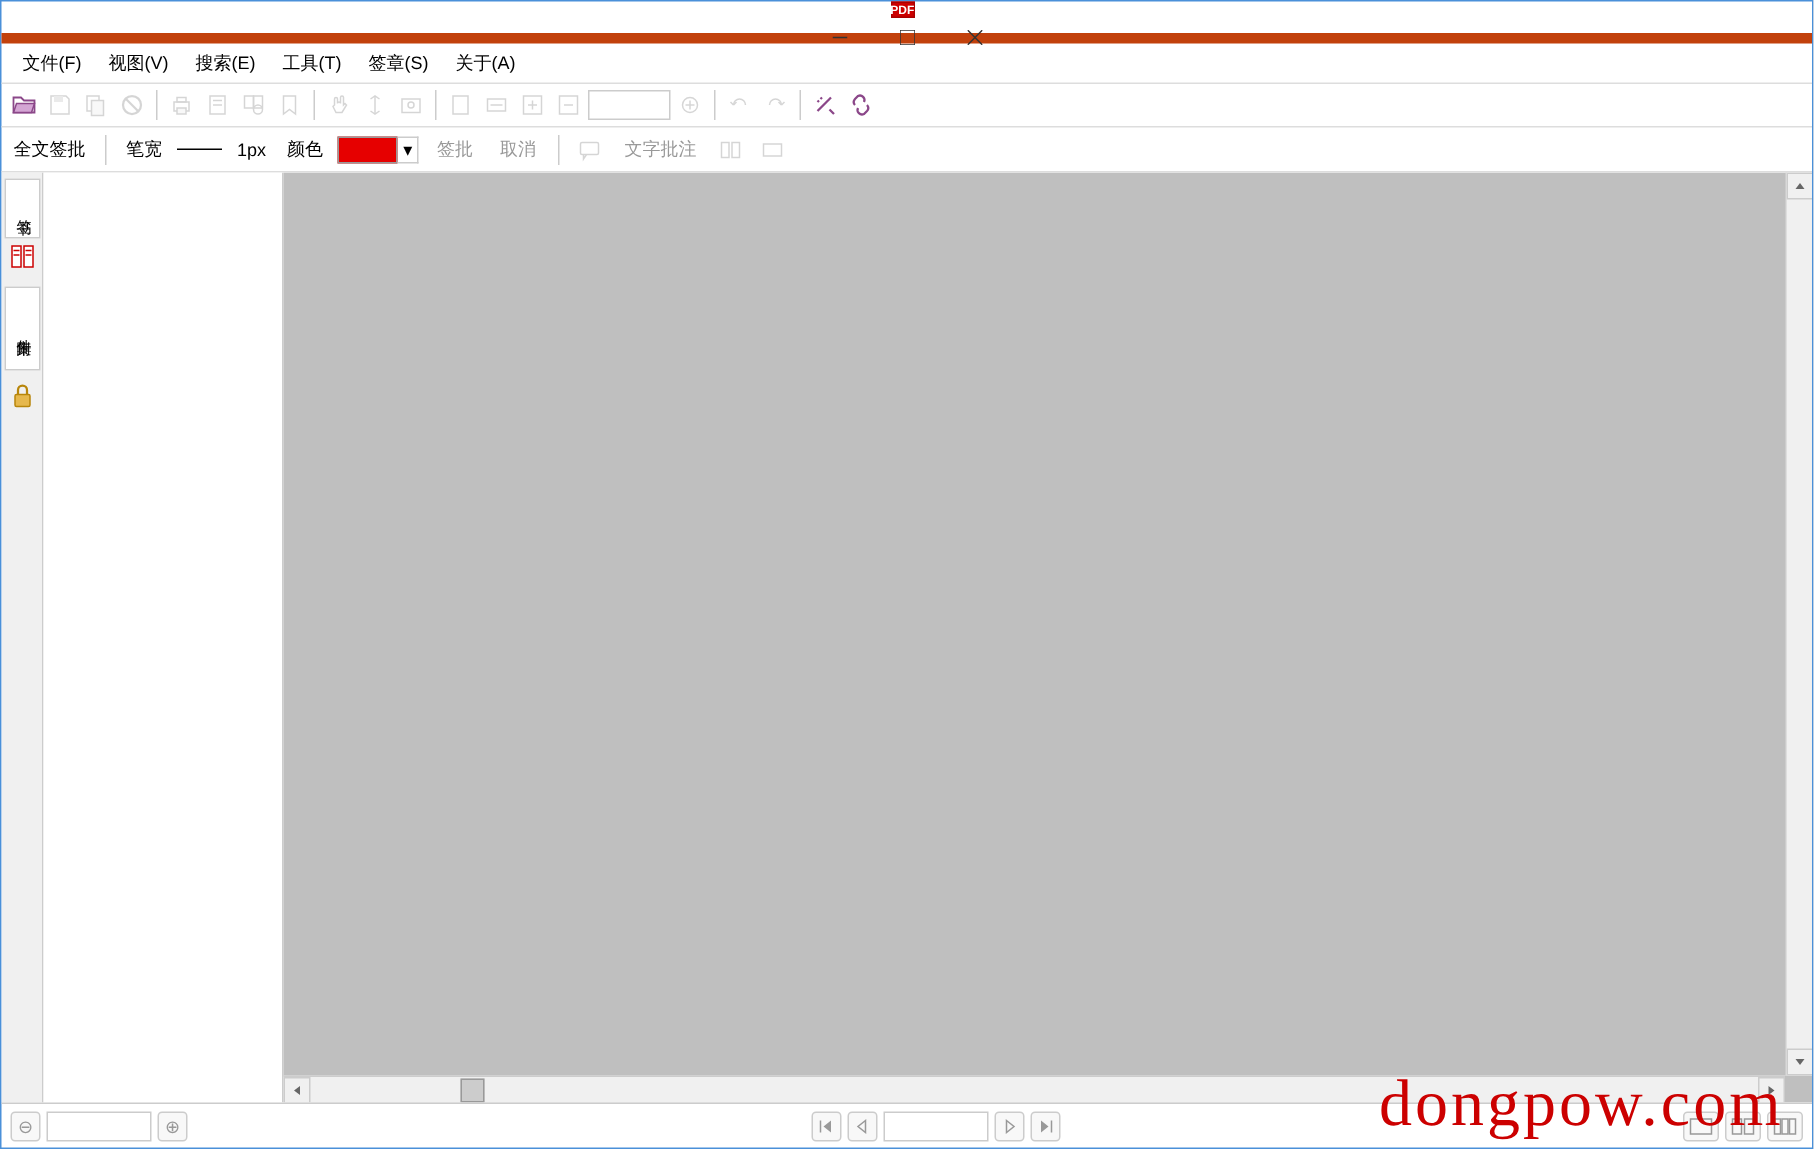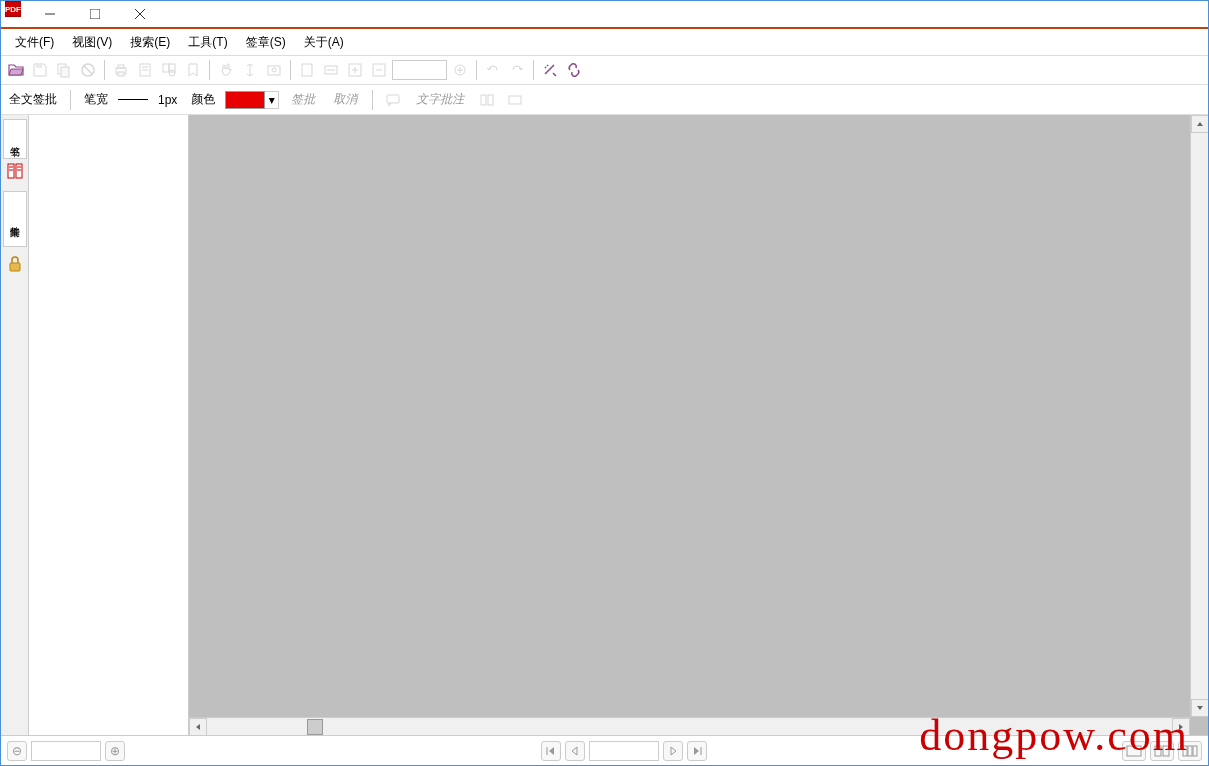--- a/index.html
+++ b/index.html
@@ -1,37 +1,37 @@
 <!DOCTYPE html>
 <html><head>
 <meta charset="utf-8">
 <style>
 * { margin: 0; padding: 0; box-sizing: border-box; }
 body { font-family: "Microsoft YaHei", sans-serif; font-size: 12px; background: #fff; overflow: hidden; width: 1209px; height: 766px; position: relative; }
 .window { border: 1px solid #4a90d9; width: 1209px; height: 766px; display: flex; flex-direction: column; background: #fff; }
-.titlebar { height: 28px; display: flex; align-items: flex-start; padding: 0 4px; border-bottom: 2px solid #c2410c; }
+.titlebar { height: 28px; display: flex; align-items: center; padding: 0 4px; border-bottom: 7px solid #c2410c; flex-direction: column; }
 .titlebar .app-icon { width: 16px; height: 16px; background: #c00; border: 1px solid #a00; margin-right: 6px; display: inline-flex; align-items: center; justify-content: center; color: #fff; font-size: 8px; font-weight: bold; }
 .titlebar .title { color: #c00; font-size: 12px; flex: 1; }
 .win-controls { display: flex; gap: 0; }
 .win-btn { width: 45px; height: 26px; display: flex; align-items: center; justify-content: center; cursor: pointer; }
 .win-btn svg { width: 10px; height: 10px; stroke: #333; stroke-width: 1; fill: none; }
 .menubar { height: 26px; display: flex; align-items: center; padding: 0 6px; gap: 2px; }
 .menu-item { padding: 3px 8px; cursor: pointer; }
 .toolbar1 { height: 30px; display: flex; align-items: center; padding: 0 4px; gap: 2px; border-top: 1px solid #ddd; border-bottom: 1px solid #ddd; }
 .tb-btn { width: 22px; height: 22px; display: flex; align-items: center; justify-content: center; cursor: pointer; color: #888; }
 .tb-btn.active { color: #8b4789; }
 .tb-btn.disabled { opacity: 0.4; cursor: default; }
 .tb-sep { width: 1px; height: 20px; background: #ccc; margin: 0 3px; }
 .tb-input { width: 55px; height: 20px; border: 1px solid #ccc; background: #fff; }
 .toolbar2 { height: 30px; display: flex; align-items: center; padding: 0 4px; gap: 6px; border-bottom: 1px solid #ddd; }
 .tb-label { padding: 2px 4px; }
 .pen-line { width: 30px; height: 1px; background: #000; display: inline-block; }
 .color-swatch { width: 40px; height: 18px; background: #e60000; border: 1px solid #999; display: inline-block; }
 .dropdown-arrow { width: 14px; height: 18px; display: inline-flex; align-items: center; justify-content: center; border: 1px solid #ccc; border-left: none; cursor: pointer; }
-.tb-text-btn { padding: 3px 6px; color: #999; cursor: pointer; font-style: italic; }
+.tb-text-btn { padding: 3px 6px; color: #999; cursor: pointer; }
 .main-area { flex: 1; display: flex; overflow: hidden; }
 .left-tabs { width: 28px; background: #f0f0f0; border-right: 1px solid #ccc; display: flex; flex-direction: column; align-items: center; padding-top: 4px; gap: 2px; }
 .vtab { width: 24px; padding: 4px 2px; writing-mode: vertical-rl; text-orientation: upright; font-size: 11px; cursor: pointer; border: 1px solid #ccc; background: #fff; display: flex; align-items: center; justify-content: center; }
 .vtab-icon { width: 20px; height: 20px; display: flex; align-items: center; justify-content: center; }
 .lock-icon { display: flex; align-items: center; justify-content: center; margin-top: 6px; }
 .thumbnail-panel { width: 160px; background: #fff; border-right: 1px solid #ccc; }
 .viewer { flex: 1; background: #bfbfbf; position: relative; overflow: hidden; }
 .scrollbar-v { position: absolute; right: 0; top: 0; bottom: 18px; width: 18px; background: #f0f0f0; border-left: 1px solid #ccc; }
 .scroll-btn { width: 18px; height: 18px; background: #f0f0f0; border: 1px solid #ccc; display: flex; align-items: center; justify-content: center; cursor: pointer; }
 .scrollbar-h { position: absolute; left: 0; right: 18px; bottom: 0; height: 18px; background: #f0f0f0; border-top: 1px solid #ccc; display: flex; }

